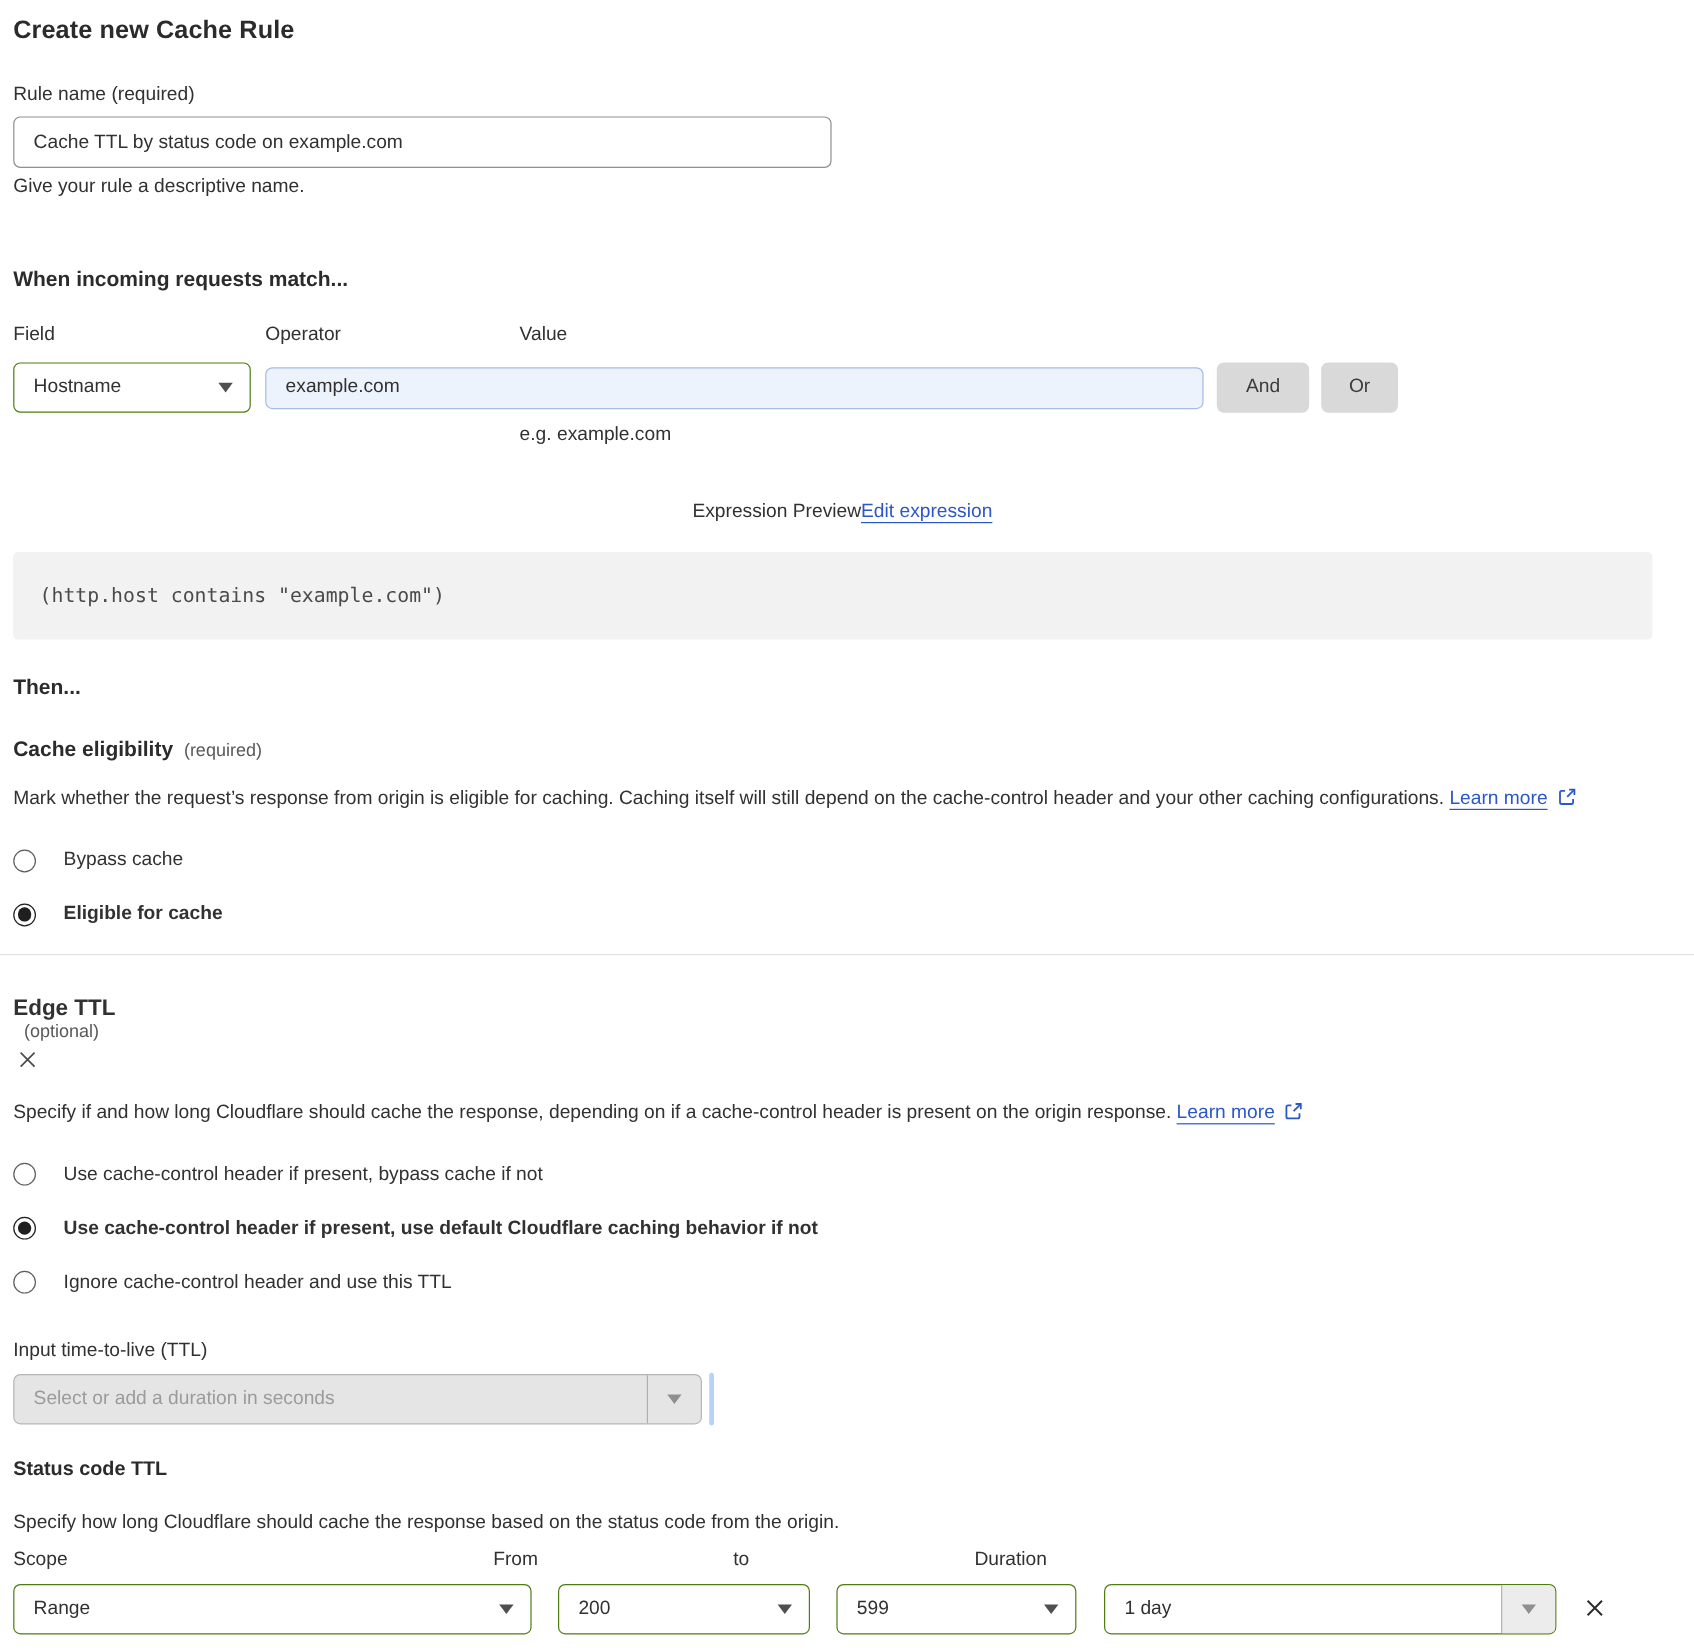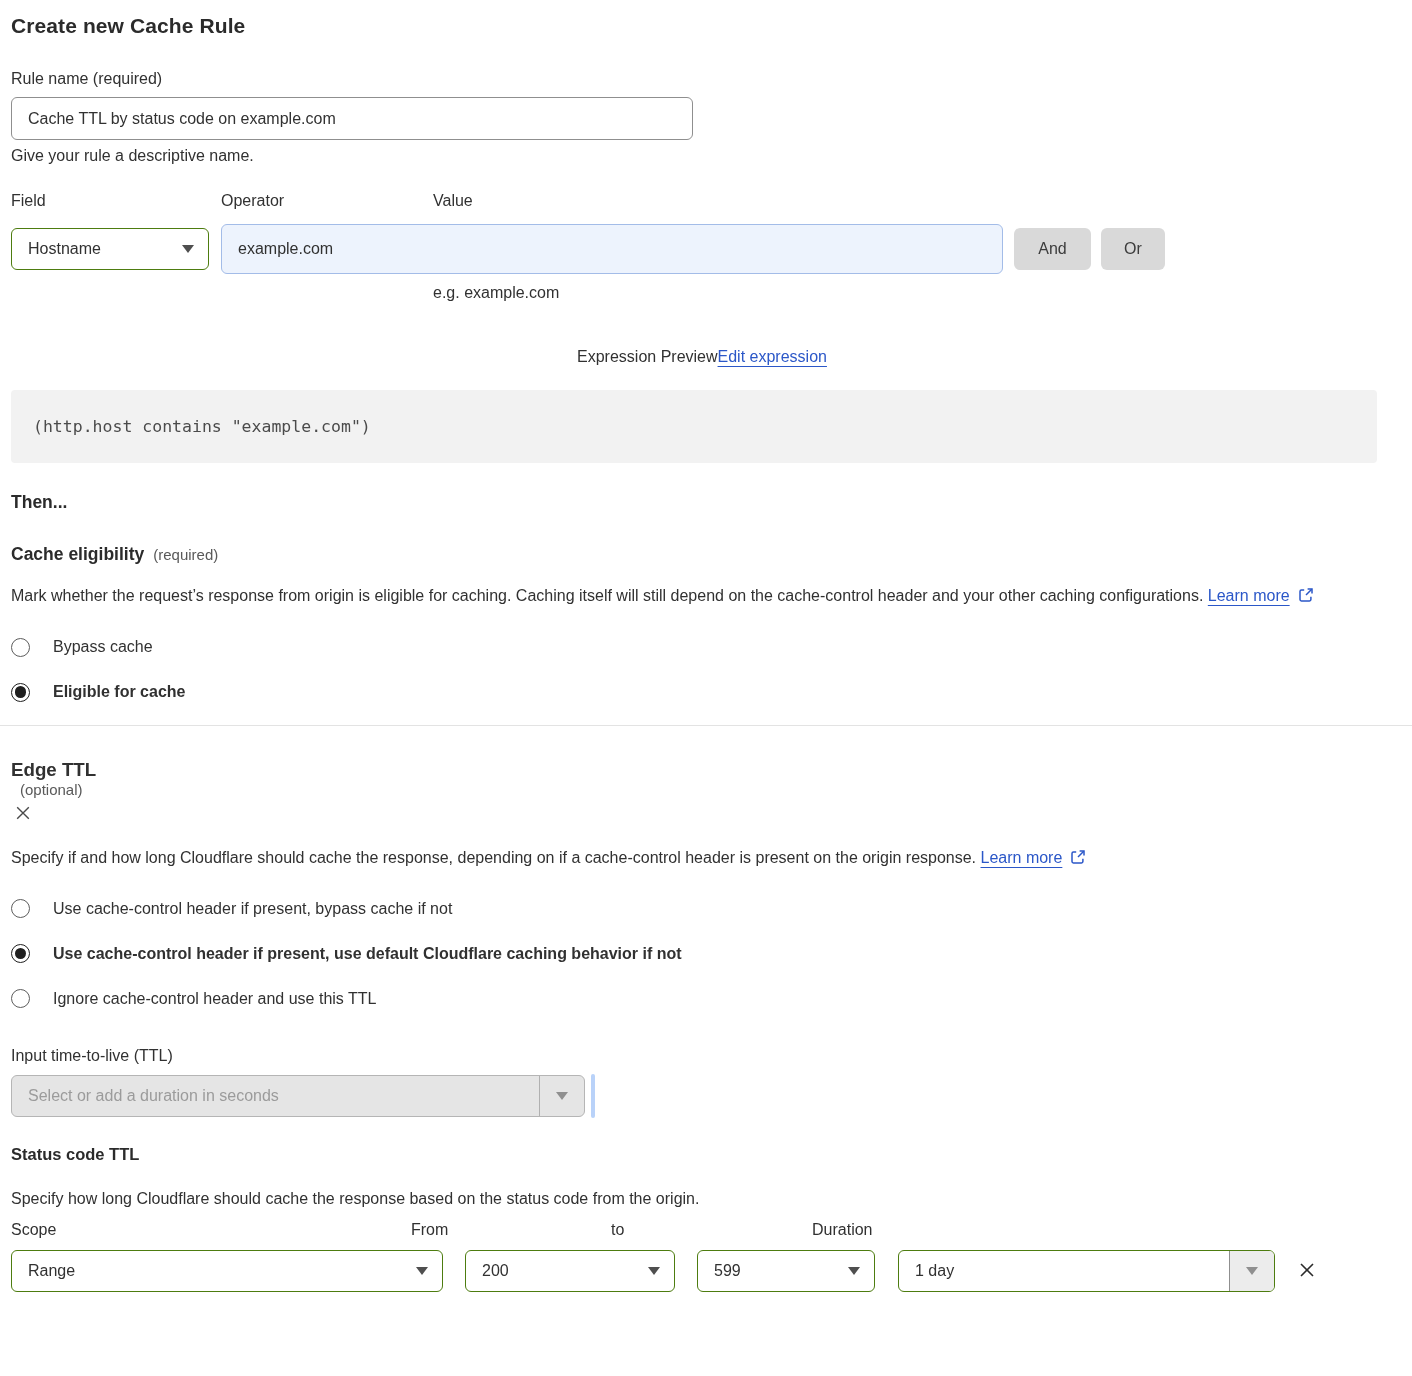--- a/index.html
+++ b/index.html
@@ -23,21 +23,21 @@
   .labels-row .c2 { width:212px; }
   .controls-row { margin-top:14px; }
 
   .select { height:42px; border:1px solid #4d7c0f; border-radius:6px; background:#fff;
             display:flex; align-items:center; justify-content:space-between;
             padding:0 14px 0 16px; font-size:16px; cursor:pointer; }
   .select .caret { width:0; height:0; border-left:6.5px solid transparent;
                    border-right:6.5px solid transparent; border-top:8px solid #4f4f4f; flex:none; margin-left:8px;}
   .w-field { width:198px; margin-right:12px; }
   .w-op    { width:200px; margin-right:12px; }
-  .value-input { width:782px; height:50px; margin:0 11px 0 0; background:#edf3fd; border:1px solid #a3bce8; }
+  .value-input { width:782px; height:35px; margin:0 11px 0 0; background:#edf3fd; border:1px solid #a3bce8; }
   .btn { height:42px; border:none; border-radius:6px; background:#d9d9d9; color:#3c3c3c;
          font-size:16px; font-family:"Liberation Sans",sans-serif; cursor:pointer; }
   .btn-and { width:77px; margin-right:10px; }
   .btn-or  { width:64px; }
   .value-help { margin-top:10px; padding-left:422px; }
 
   .expr-row { margin-top:46px; display:flex; justify-content:center; align-items:baseline; font-size:16px;margin-left:16px; }
   a.link { color:#2b57c8; text-decoration:underline; text-underline-offset:4px; cursor:pointer; font-size:16px; }
   .code-block { margin-top:24px; height:73px; background:#f2f2f2; border-radius:4px;
                 display:flex; align-items:center; padding:0 22px; }
@@ -77,37 +77,38 @@
                        border-right:6.5px solid transparent; border-top:8px solid #8f8f8f; }
   .caret-bar { width:4px; height:44px; background:#b9d2f9; border-radius:2px; margin-left:6px; }
 
   h3.status-head { font-size:16.5px; font-weight:700; margin-top:27px; color:#2b2b2b; }
   p.desc.tight { margin-top:22px; line-height:26px; }
   .status-labels { display:flex; font-size:16px; margin-top:9px; }
   .status-labels .s1 { width:400px; } .status-labels .s2 { width:200px; } .status-labels .s3 { width:201px; }
   .status-controls { display:flex; align-items:center; margin-top:11px; }
   .sel-scope { width:432px; margin-right:22px; }
   .sel-from  { width:210px; margin-right:22px; }
-  .sel-to    { width:178px; margin-right:23px; }
+  .sel-to    { width:200px; margin-right:23px; }
   .sel-duration { width:377px; padding:0; }
   .sel-duration .dval { padding-left:16px; font-size:16px; }
   .sel-duration .arrow-seg { border-left:1px solid #8f8f8f; background:#ececec; border-radius:0 5px 5px 0; }
   .row-delete { background:none; border:none; cursor:pointer; margin-left:19px; padding:2px; }
 </style>
 </head>
 <body>
 
 <div class="page">
 
   <h1 class="title">Create new Cache Rule</h1>
 
   <div class="field-label">Rule name (required)</div>
   <input class="text-input" value="Cache TTL by status code on example.com" style="">
   <div class="help">Give your rule a descriptive name.</div>
 
+  <h2 class="section">When incoming requests match...</h2>
 
   <div class="row labels-row">
     <div class="c1">Field</div>
     <div class="c2">Operator</div>
     <div class="c3">Value</div>
   </div>
 
   <div class="row controls-row">
     <div class="select w-field">
       <span>Hostname</span>

